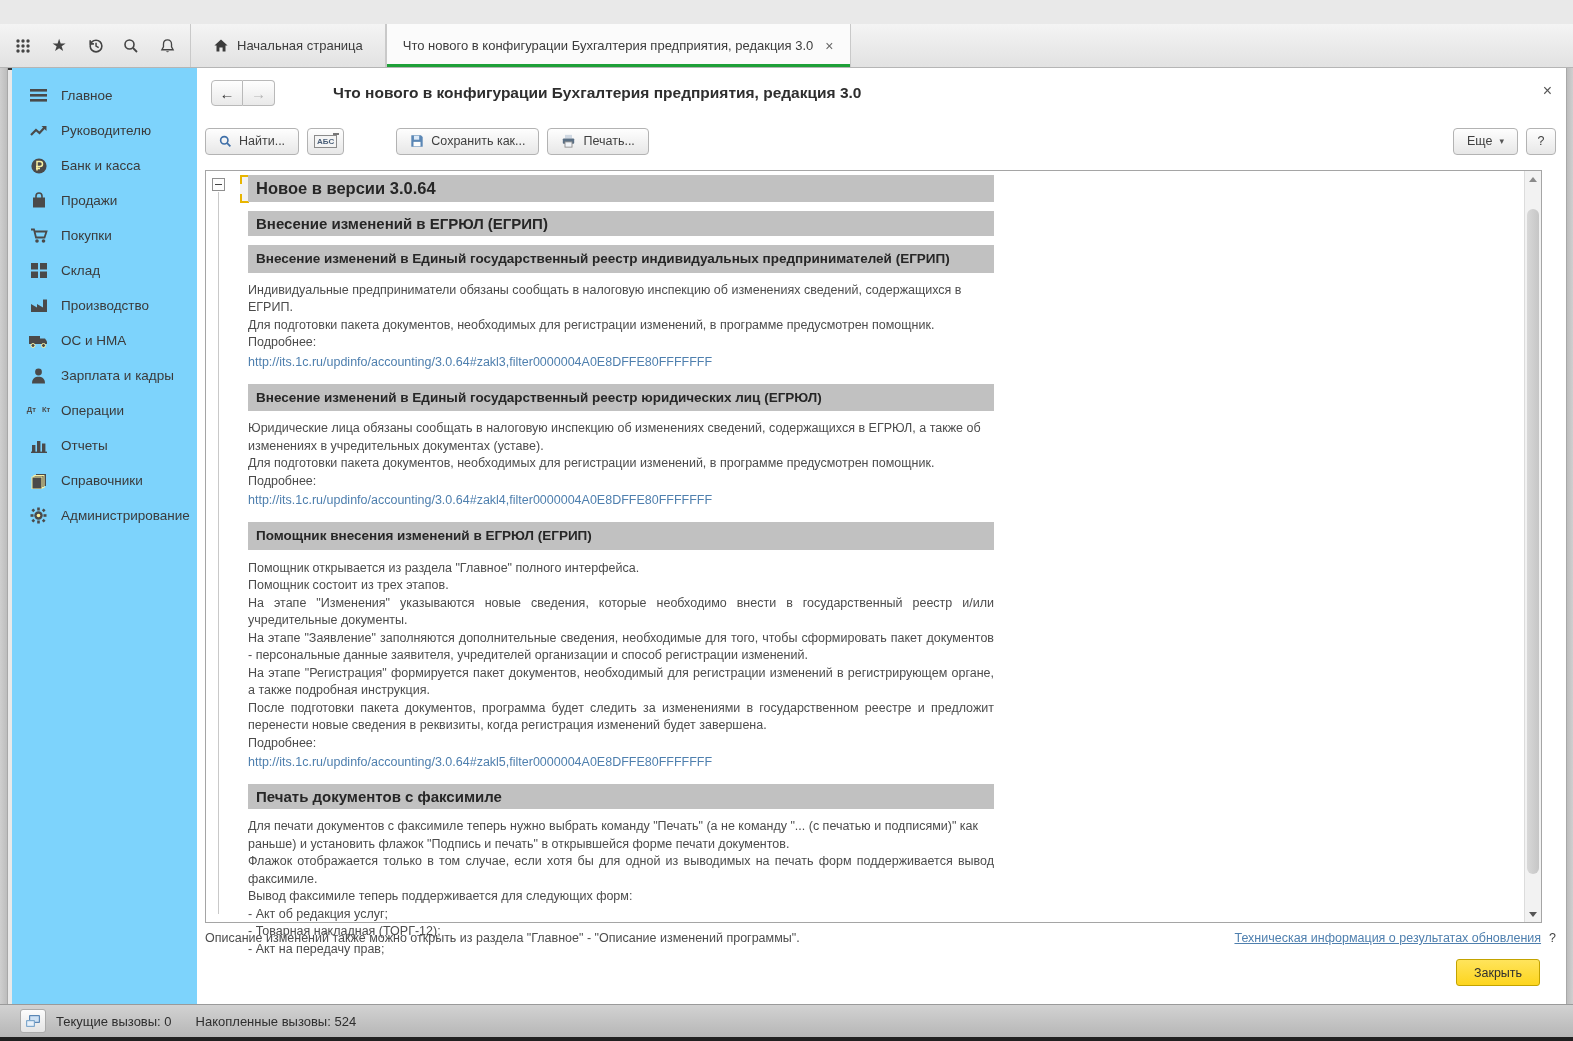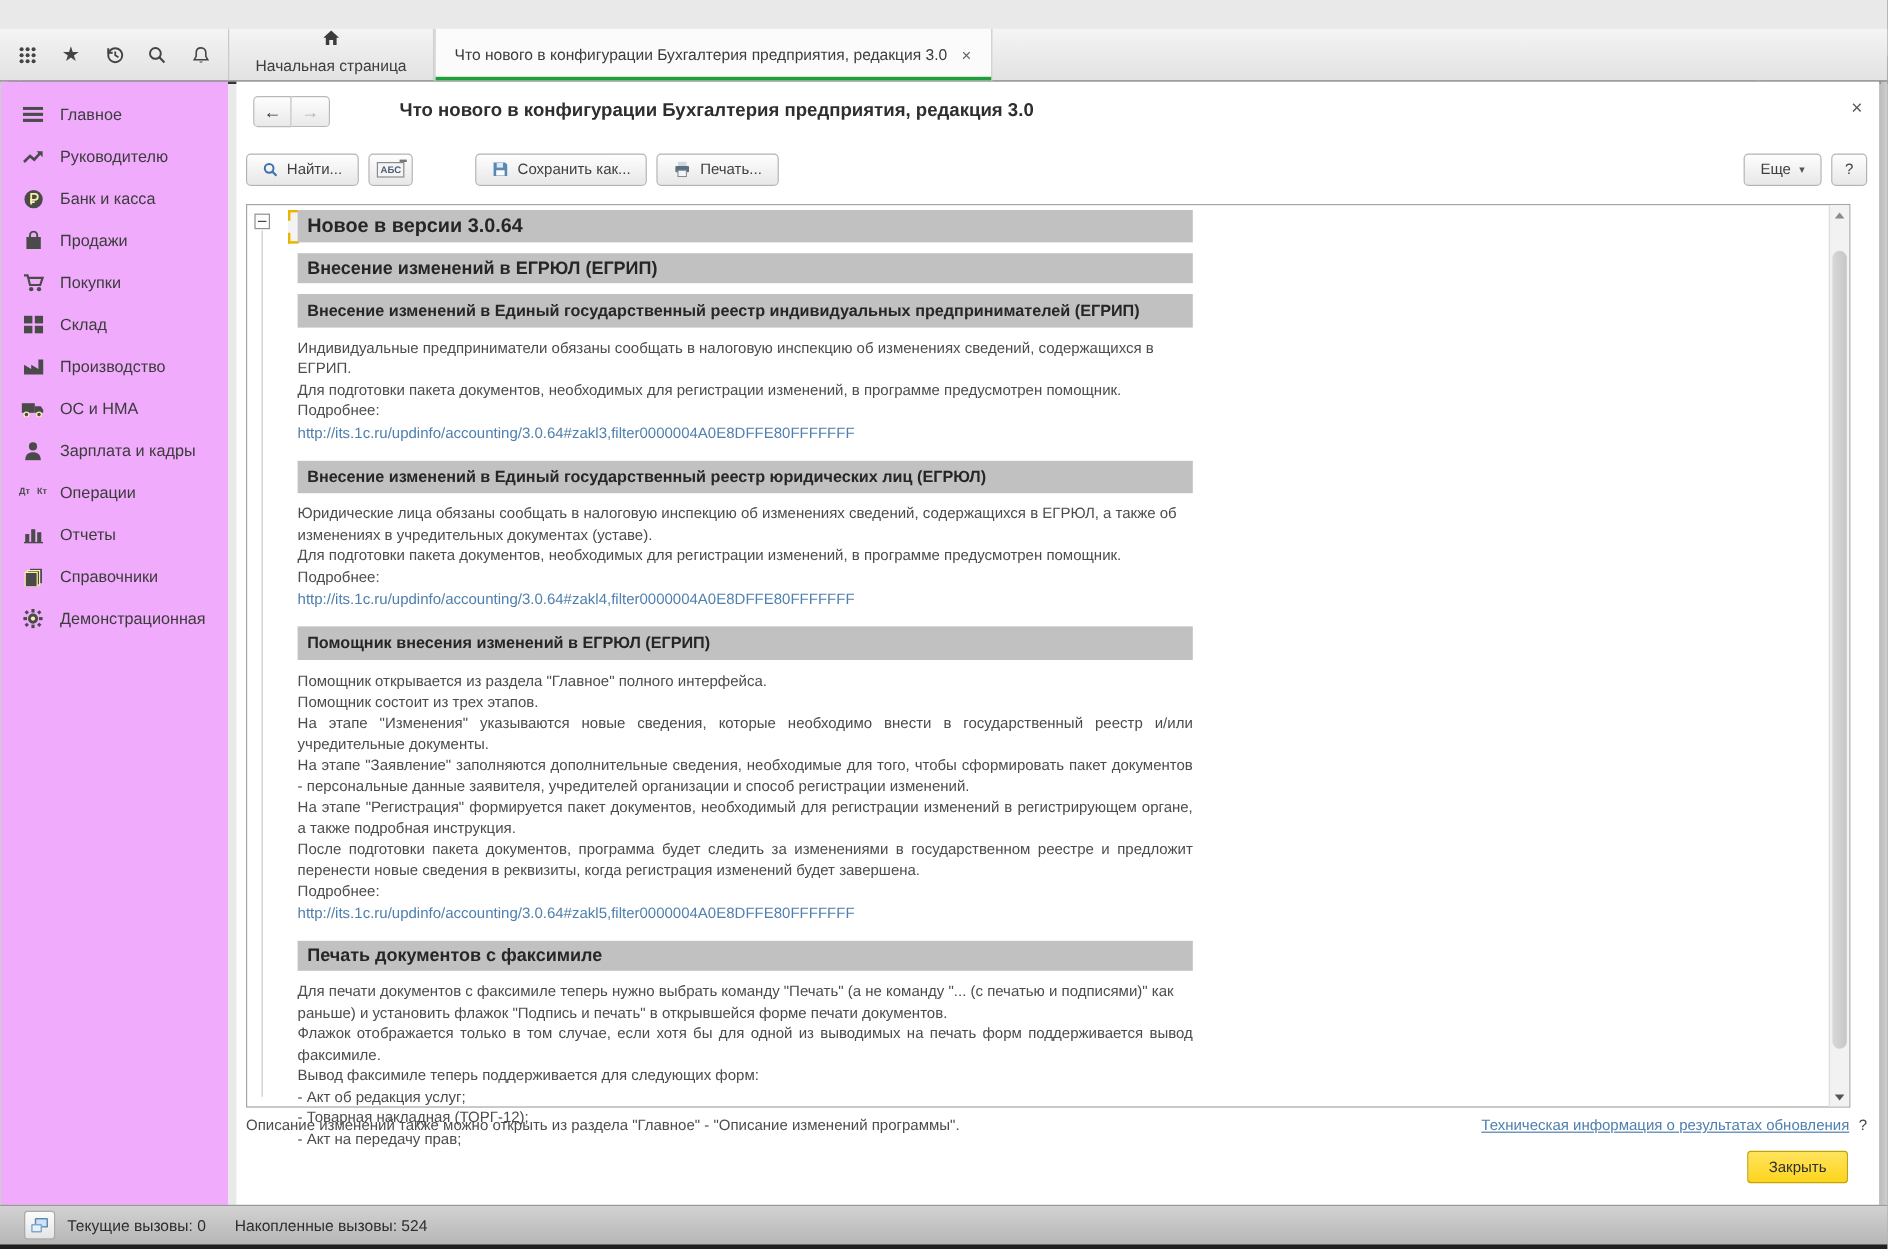--- a/index.html
+++ b/index.html
@@ -31,29 +31,29 @@
   .win-ctl { width:24px; height:18px; display:flex; align-items:center; justify-content:center; color:#eee; font-size:13px; }
 
   
   .tabbar { position:absolute; left:0; top:24px; width:100%; height:44px;
     background:linear-gradient(#f4f4f4,#e2e2e2); border-bottom:1px solid #b5b5b5; display:flex; align-items:stretch; }
   .panel-icons { display:flex; align-items:center; gap:2px; padding:0 6px; }
   .p-ic { width:34px; height:32px; display:flex; align-items:center; justify-content:center; color:#444;
     font-size:17px; border-radius:3px; }
   .tab { display:flex; align-items:center; gap:8px; padding:0 16px; font-size:13px; color:#3c3c3c;
     border-left:1px solid #c9c9c9; border-right:1px solid #c9c9c9; position:relative; max-width:470px; }
-  .tab.home { padding:0 22px;flex-direction:column; }
+  .tab.home { padding:0 22px; }
   .tab.active { background:#fbfbfb; }
   .tab.active::after { content:""; position:absolute; left:0; right:0; bottom:0; height:3px; background:#1ea038; }
   .tab-close { color:#666; font-size:14px; margin-left:4px; }
 
   
   .frame-l { position:absolute; left:0; top:68px; bottom:37px; width:8px; background:linear-gradient(90deg,#cfcfcf,#bdbdbd); border-right:1px solid #a8a8a8; }
   .frame-r { position:absolute; right:0; top:68px; bottom:37px; width:7px; background:linear-gradient(90deg,#bdbdbd,#d0d0d0); border-left:1px solid #a8a8a8; }
-  .sidebar { position:absolute; left:1px; top:68px; bottom:37px; width:189px; background:#f0abfc; padding-top:10px; overflow:hidden; }
+  .sidebar { position:absolute; left:12px; top:68px; bottom:37px; width:189px; background:#7dd3fc; padding-top:10px; overflow:hidden; }
   .sb-item { display:flex; align-items:center; gap:13px; height:35px; padding-left:17px; color:#3b3b3b; font-size:13.5px; cursor:default; }
   .sb-ic { width:19px; height:19px; display:flex; align-items:center; justify-content:center; color:#4a4a4a; flex:none; }
   .dtkt { font-size:7.5px; font-weight:bold; line-height:1.1; color:#4a4a4a; text-align:left; }
 
   .content { position:absolute; left:197px; top:68px; right:7px; bottom:37px; background:#fff; }
 
   
   .pg-header { position:relative; height:52px; }
   .nav-group { position:absolute; left:14px; top:12px; display:flex; }
   .nav-btn { width:32px; height:26px; background:linear-gradient(#fefefe,#e9e9e9); border:1px solid #b9b9b9;
@@ -403,21 +403,21 @@
               <rect x="0.5" y="7.2" width="3" height="2.6"></rect>
               <rect x="13.5" y="7.2" width="3" height="2.6"></rect>
               <rect x="2" y="2" width="2.6" height="2.6" transform="rotate(45 3.3 3.3)"></rect>
               <rect x="12.4" y="2" width="2.6" height="2.6" transform="rotate(45 13.7 3.3)"></rect>
               <rect x="2" y="12.4" width="2.6" height="2.6" transform="rotate(45 3.3 13.7)"></rect>
               <rect x="12.4" y="12.4" width="2.6" height="2.6" transform="rotate(45 13.7 13.7)"></rect>
             </g>
             <circle cx="8.5" cy="8.5" r="1.8" fill="#f8f0a2"></circle>
           </svg>
         </span>
-      <span>Демонстрационная</span>
+      <span>Администрирование</span>
     </div>
   </aside>
 
   <section class="content">
 
     <div class="pg-header">
       <div class="nav-group">
         <span class="nav-btn back">←</span>
         <span class="nav-btn fwd">→</span>
       </div>

